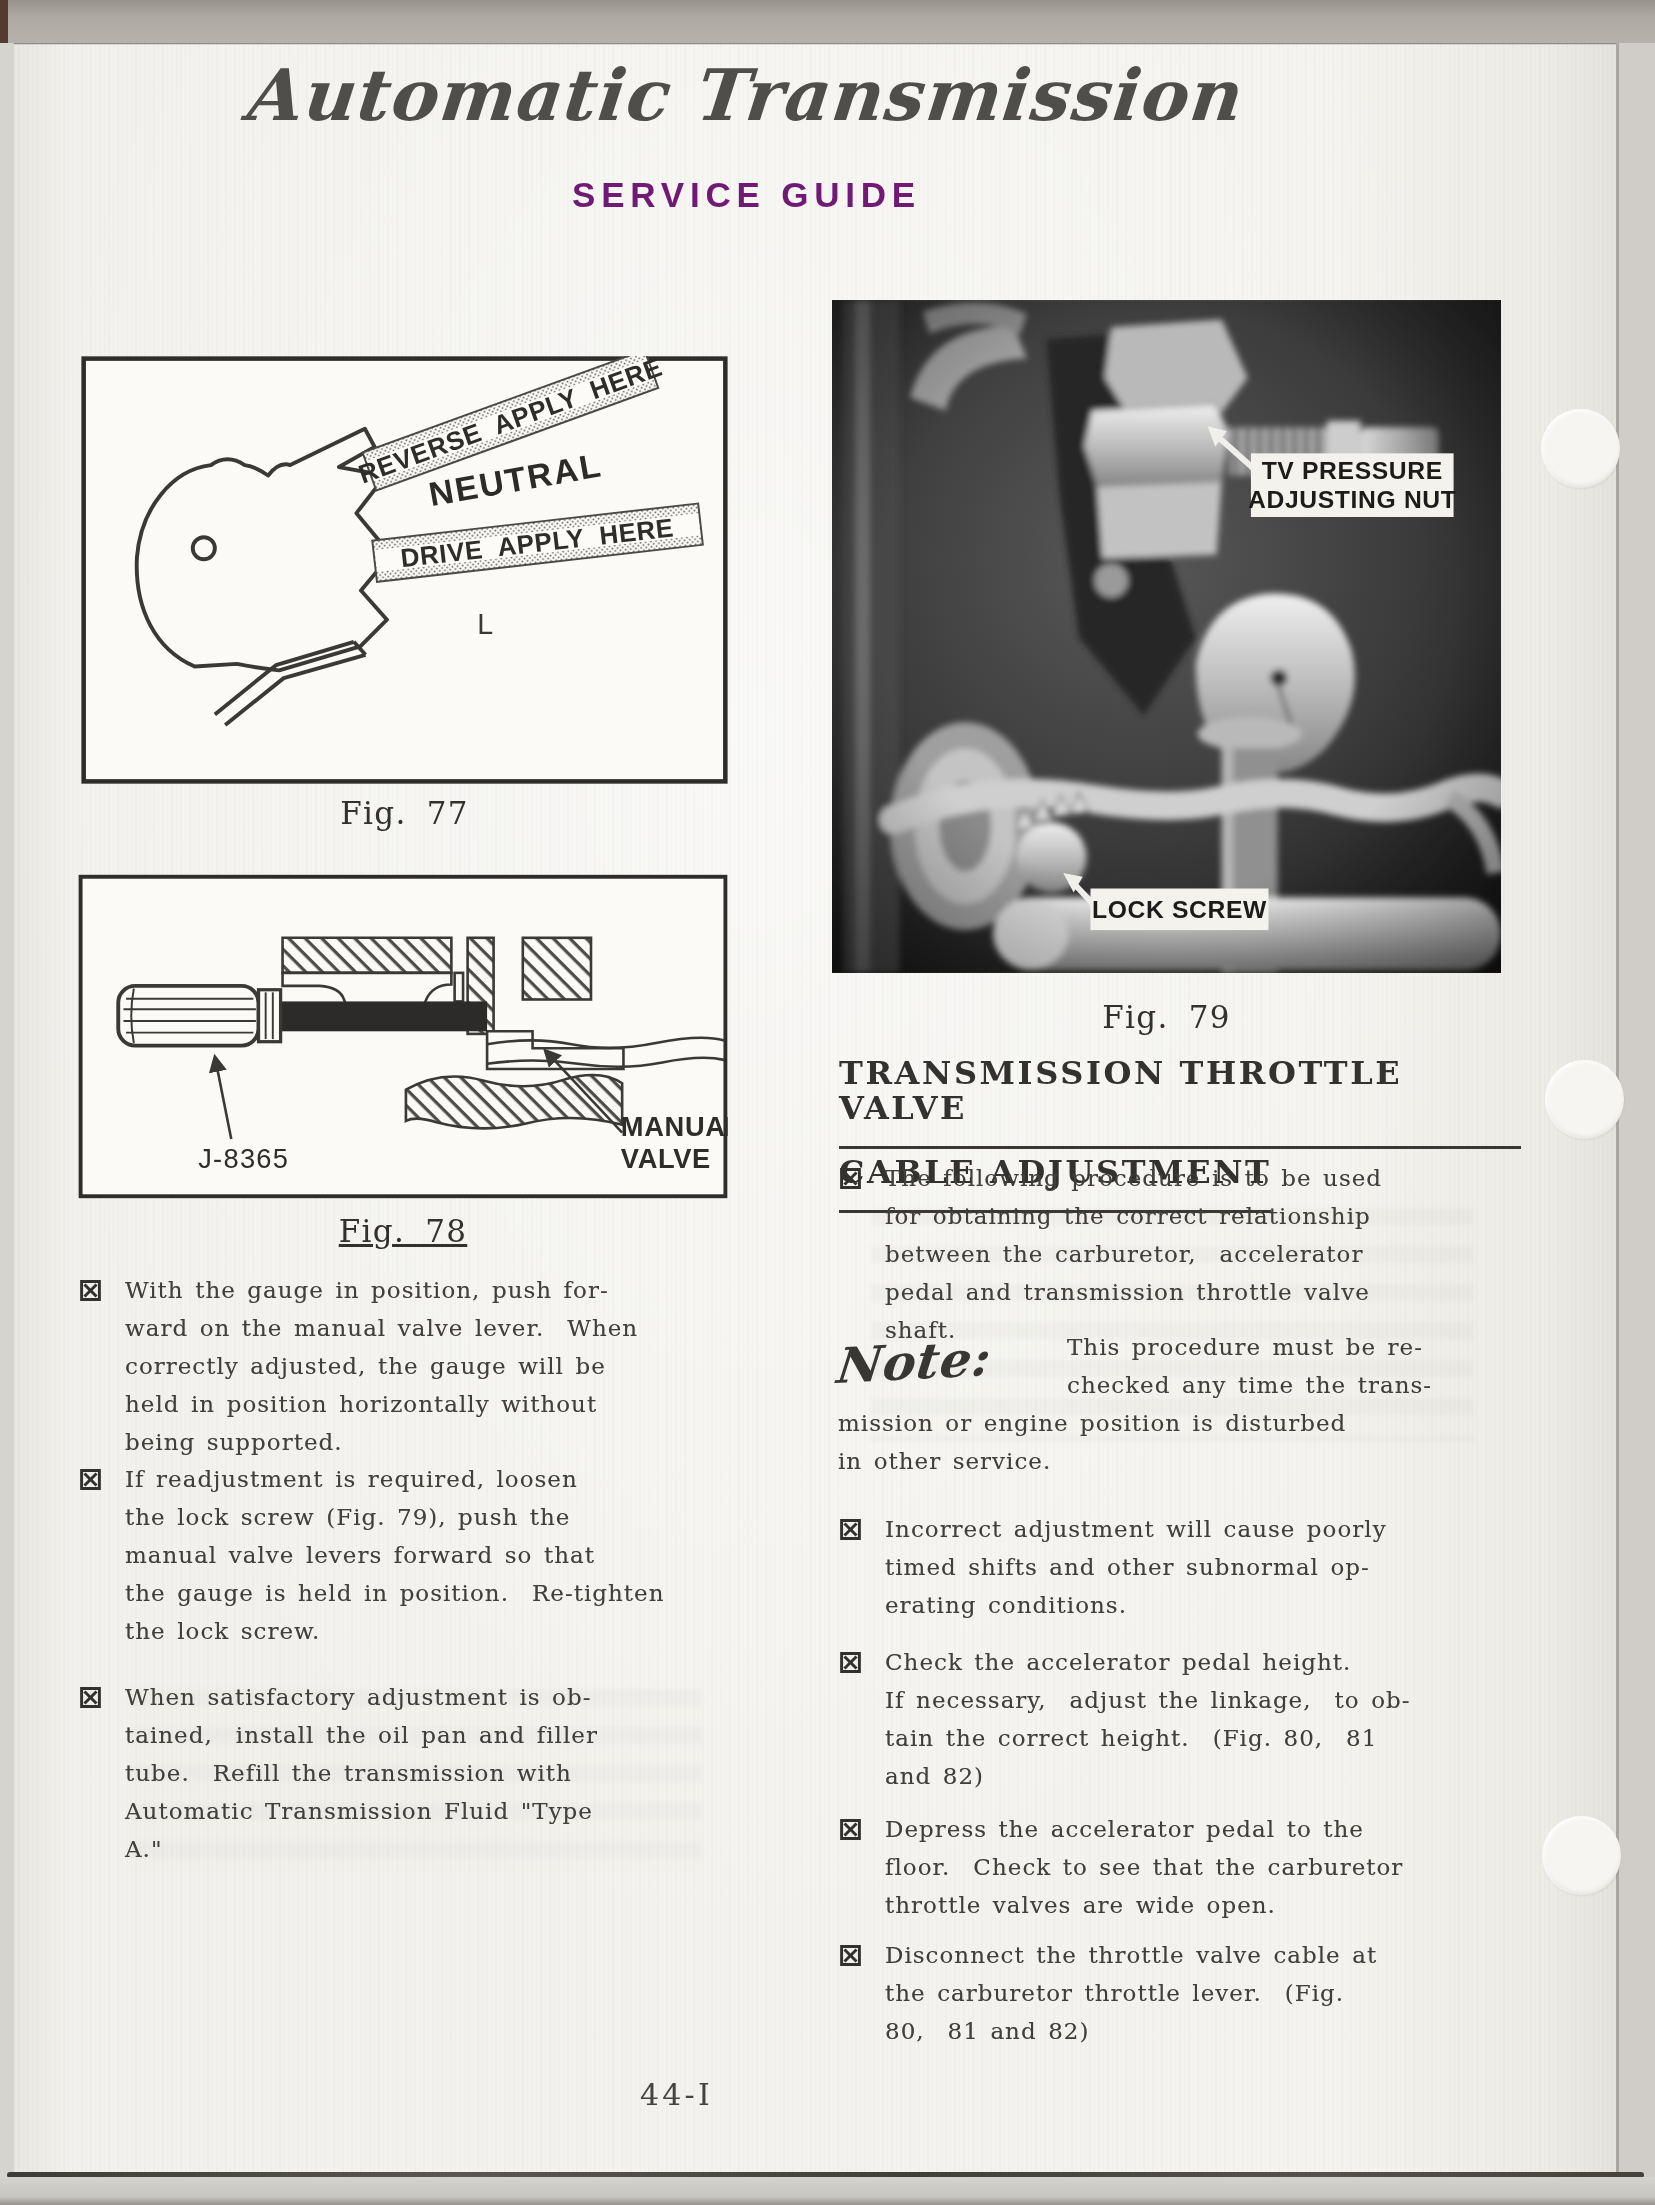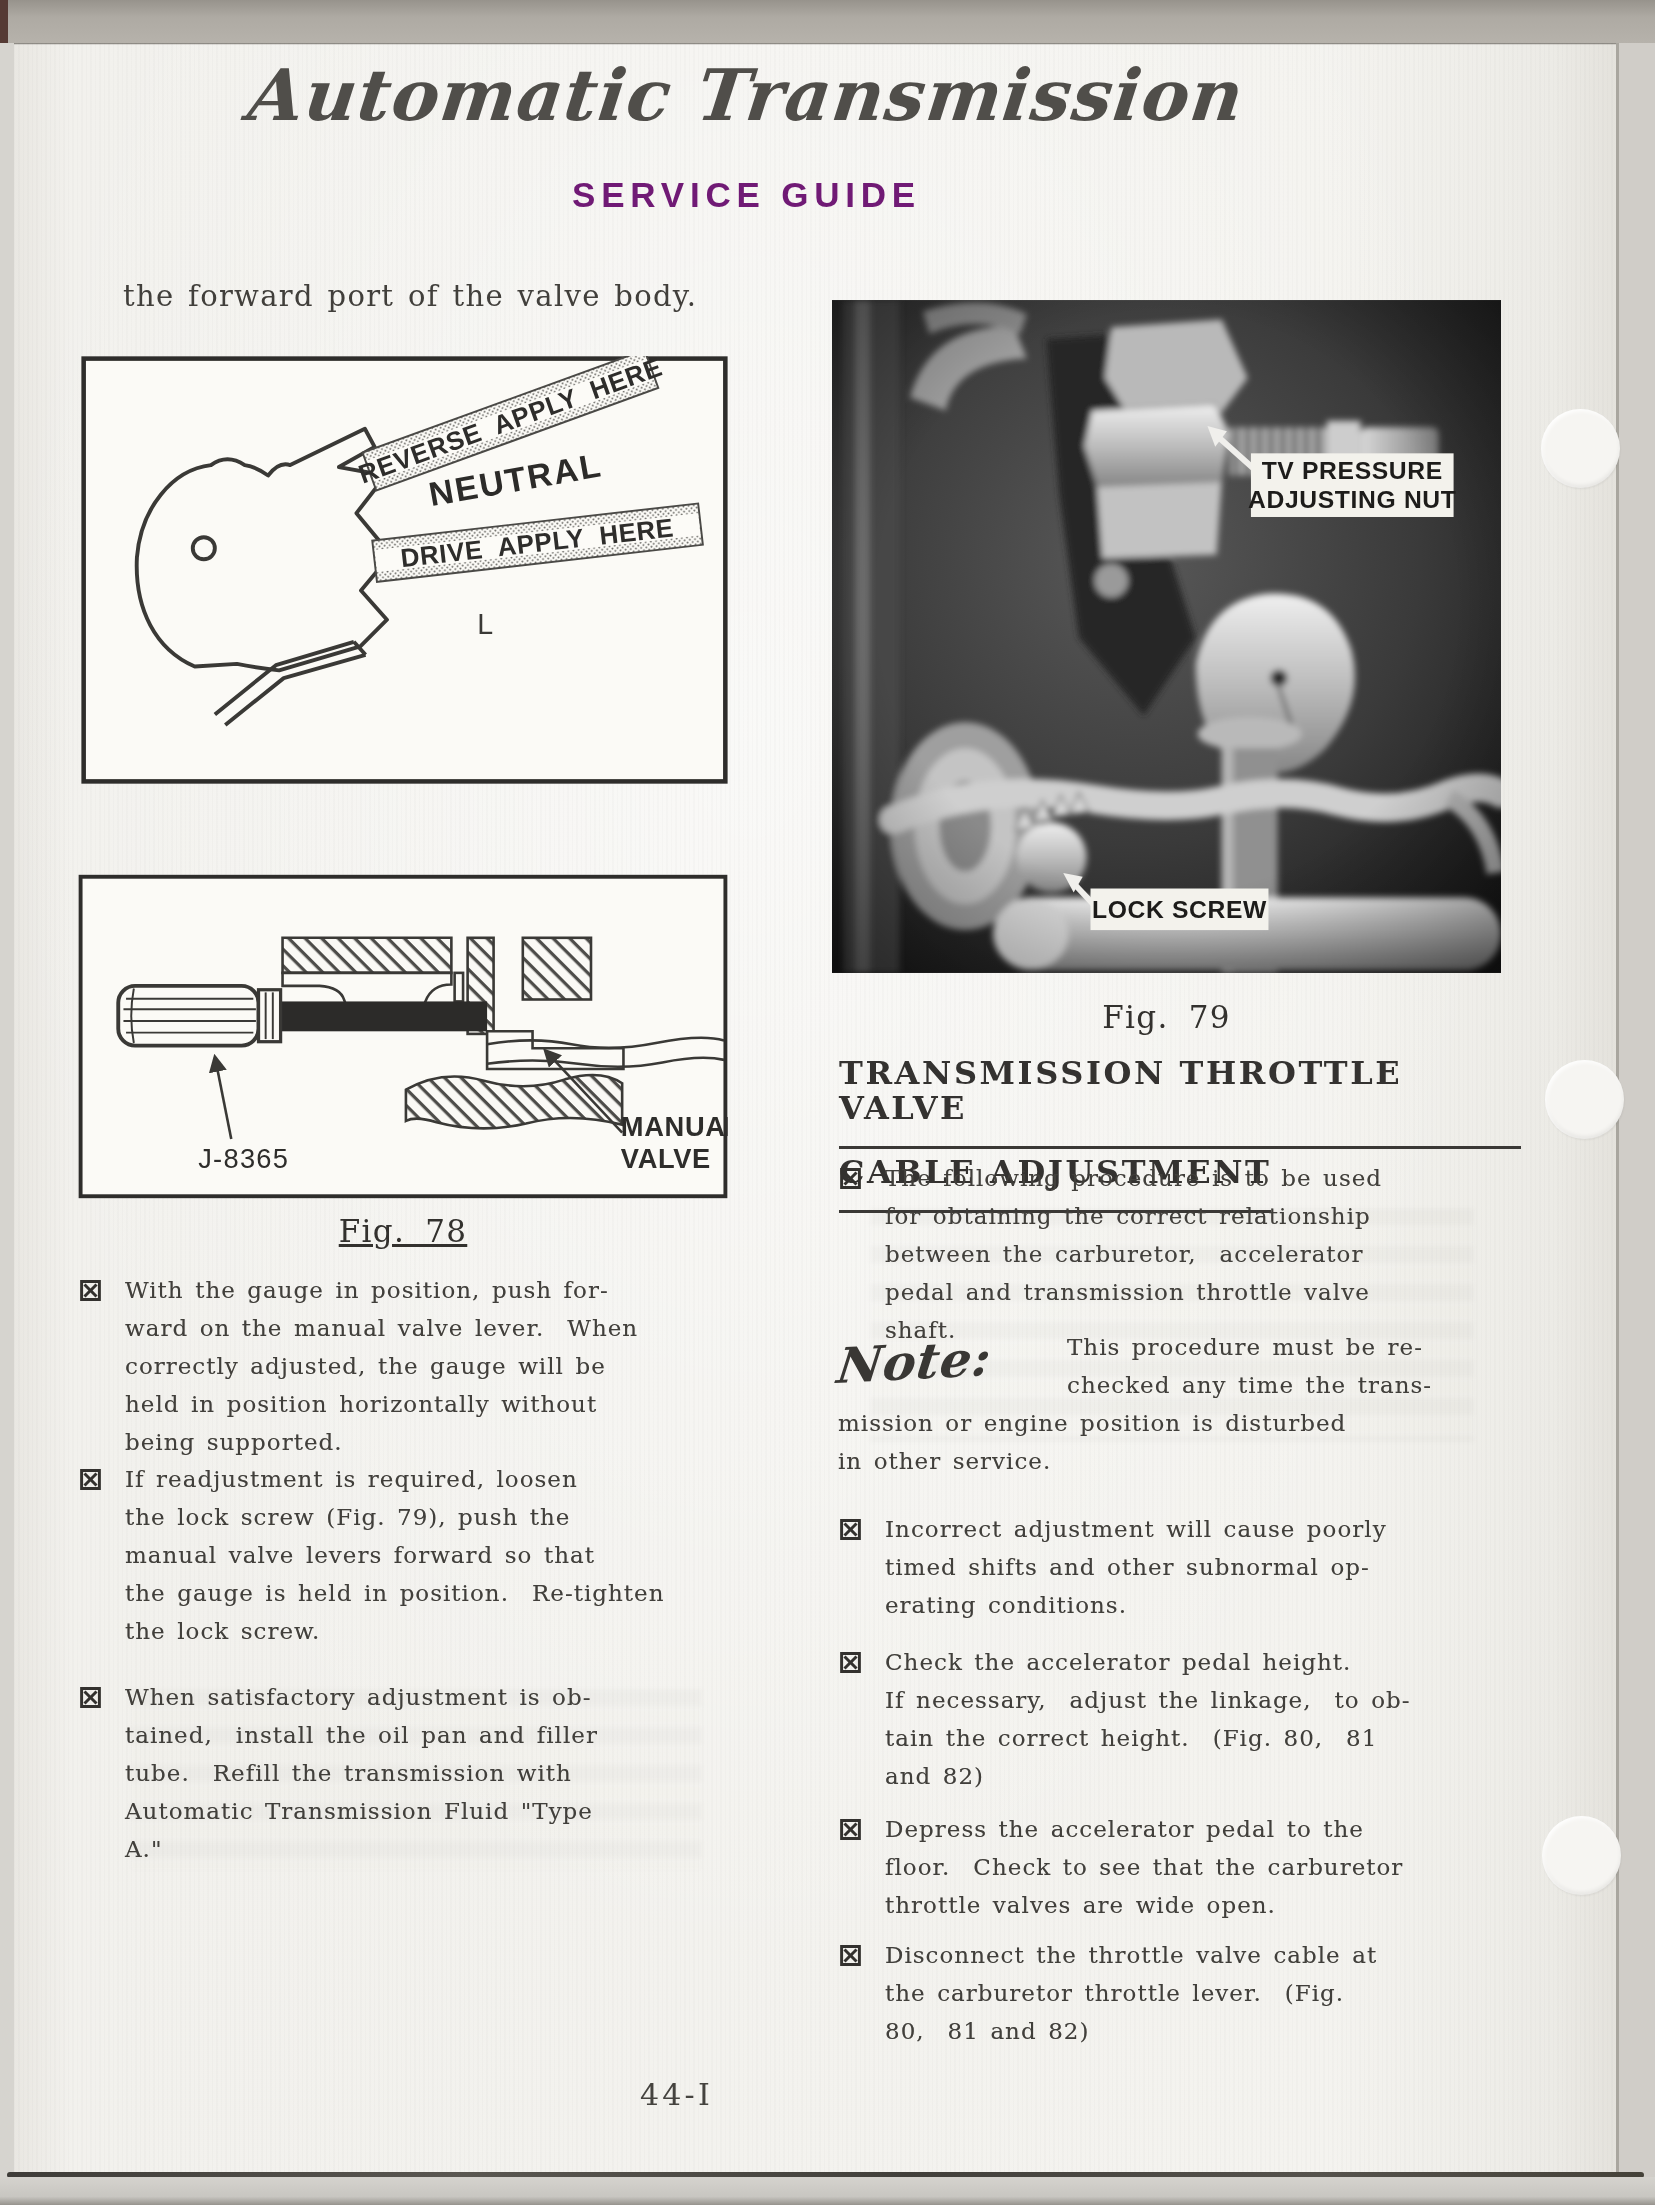--- a/index.html
+++ b/index.html
@@ -94,21 +94,20 @@
   <div class="punch" style="left:1542px;top:1816px;"></div>
 
   <div class="ghost" style="left:455px;top:487px;width:247px;height:208px;"></div>
   <div class="ghost" style="left:429px;top:909px;width:273px;height:195px;"></div>
   <div class="ghost" style="left:870px;top:1208px;width:604px;height:234px;opacity:.55;"></div>
   <div class="ghost" style="left:130px;top:1689px;width:572px;height:182px;opacity:.5;"></div>
 
   <div class="title">Automatic Transmission</div>
   <div class="subtitle">SERVICE GUIDE</div>
 
-  <div class="intro">the forward port of the valve body.</div>
 
   <svg class="figbox" style="left:81px;top:356px;" width="647" height="428" viewBox="0 0 996 659">
     <defs>
       <pattern id="stip" width="8" height="8" patternUnits="userSpaceOnUse">
         <rect width="8" height="8" fill="#fcfbf7"></rect>
         <circle cx="2" cy="2" r="1.5" fill="#6a6965"></circle>
         <circle cx="6" cy="6" r="1.5" fill="#6a6965"></circle>
       </pattern>
     </defs>
     <rect x="4" y="4" width="988" height="651" fill="#fbfaf6" stroke="#2e2d2b" stroke-width="7"></rect>
@@ -125,20 +124,21 @@
       <text x="231" y="14" text-anchor="middle" class="banner-t">REVERSE APPLY HERE</text>
     </g>
     <text transform="translate(672,208) rotate(-10)" text-anchor="middle" class="neutral-t">NEUTRAL</text>
     <g transform="translate(452,316) rotate(-6.5)">
       <rect x="0" y="-32" width="505" height="64" fill="url(#stip)" stroke="#4a4946" stroke-width="3"></rect>
       <rect x="2" y="-17" width="501" height="34" fill="#fcfbf7"></rect>
       <text x="252" y="14" text-anchor="middle" class="banner-t">DRIVE APPLY HERE</text>
     </g>
     <text x="610" y="428" class="l-t">L</text>
   </svg>
+  <div class="figcap" style="left:81px;top:795px;width:647px;">Fig. 77</div>
 
   <svg class="figbox" style="left:78px;top:874px;" width="650" height="325" viewBox="0 0 1001 500">
     <defs>
       <pattern id="hat" width="18" height="18" patternUnits="userSpaceOnUse" patternTransform="rotate(45)">
         <rect width="18" height="18" fill="#faf9f5"></rect>
         <rect width="18" height="5" fill="#4d4c49"></rect>
       </pattern>
       <marker id="ah" viewBox="0 0 10 10" refX="8" refY="5" markerWidth="7" markerHeight="7" orient="auto">
         <path d="M0,0 L10,5 L0,10 Z" fill="#3a3936"></path>
       </marker>

